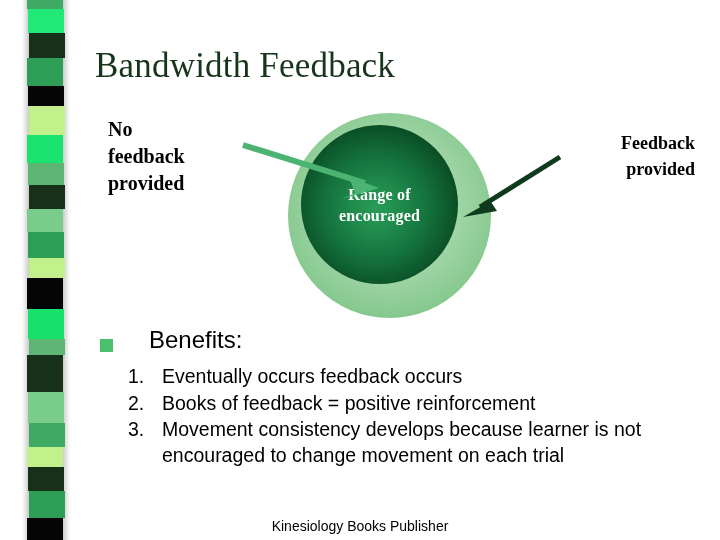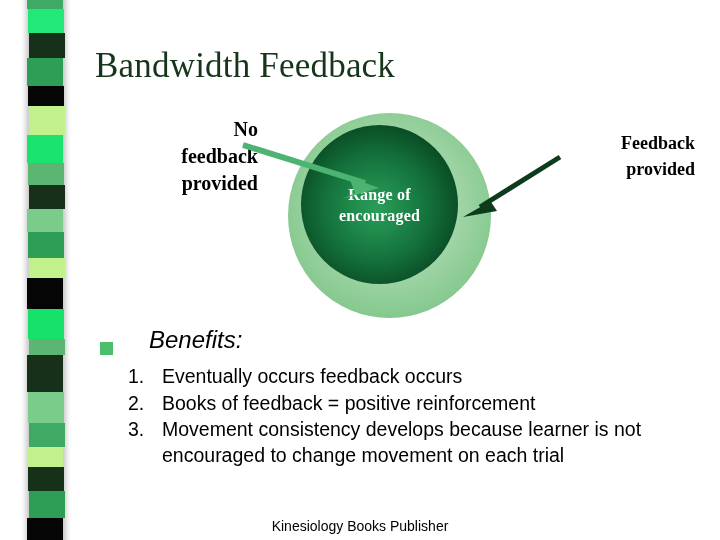--- a/index.html
+++ b/index.html
@@ -123,21 +123,21 @@
   #label-no-feedback {
     position: absolute;
     left: 108px;
     top: 21px;
     width: 150px;
     font-family: "Liberation Serif", serif;
     font-weight: bold;
     font-size: 20px;
     line-height: 27px;
     color: #000000;
-    text-align: right;
+    text-align: left;
   }
   #label-feedback-provided {
     position: absolute;
     left: 520px;
     top: 35px;
     width: 175px;
     font-family: "Liberation Serif", serif;
     font-weight: bold;
     font-size: 18px;
     line-height: 26px;
@@ -152,22 +152,21 @@
     overflow: visible;
   }
 
   
   #benefits-row {
     position: absolute;
     left: 100px;
     top: 325px;
     width: 600px;
     display: flex;
-    align-items: flex-end;
-    font-style: italic;
+    align-items: center;
   }
   #benefits-bullet {
     width: 13px;
     height: 13px;
     background: #4cbf6c;
     margin-top: 10px;
     flex: none;
   }
   #benefits-label {
     margin-left: 36px;

